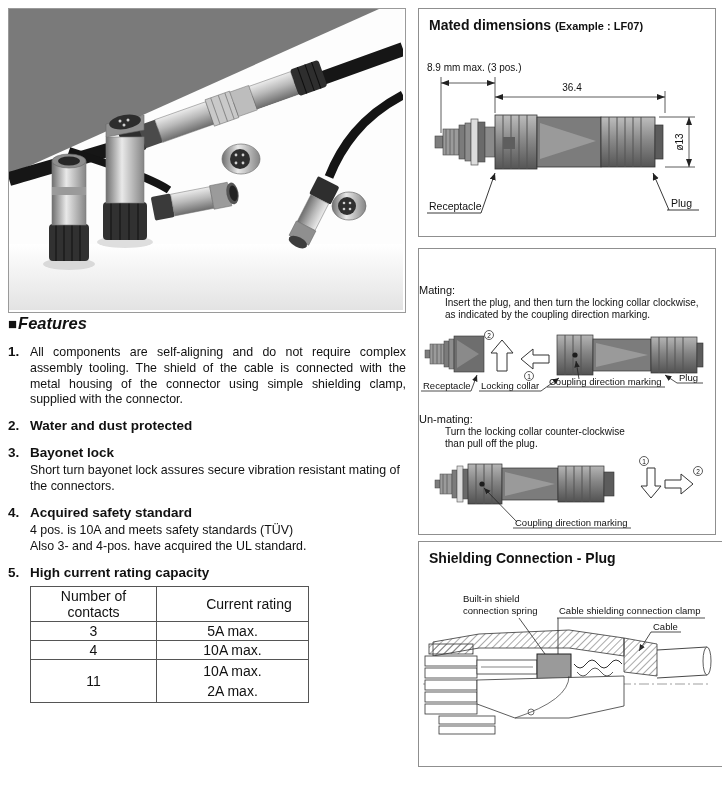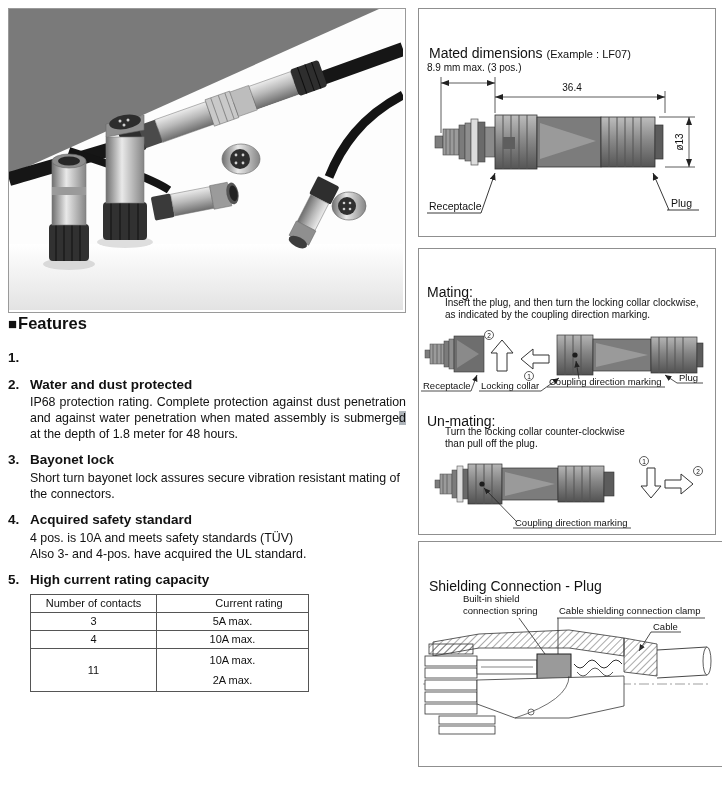--- a/index.html
+++ b/index.html
@@ -4,45 +4,45 @@
 <style>
   html,body{margin:0;padding:0;background:#fff;}
   .page{position:relative;width:722px;height:806px;background:#fff;
         font-family:"Liberation Sans",sans-serif;color:#111;overflow:hidden;}
   svg{font-family:"Liberation Sans",sans-serif;}
 
   
   .photo-box{position:absolute;left:8px;top:8px;width:396px;height:303px;
              border:1px solid #9a9a9a;background:#fff;}
   .features{position:absolute;left:8px;top:314px;width:398px;}
-  .features-heading{font-size:16.5px;font-weight:bold;letter-spacing:0px;margin:0 0 16px 0;}
+  .features-heading{font-size:16.5px;font-weight:bold;letter-spacing:0px;margin:0 0 10px 0;font-style:italic;}
   .features-heading .sq{font-size:15px;margin-right:1px;}
   .feat{display:flex;margin-bottom:9px;}
   .feat-num{width:22px;flex:none;font-weight:bold;font-size:13.5px;line-height:1.3;}
   .feat-main{flex:1;min-width:0;}
   .feat-title{font-weight:bold;font-size:13.5px;line-height:1.3;text-align:justify;}
   .feat-body{font-size:12.4px;line-height:1.27;text-align:justify;margin-top:2px;}
   .feat-body.nojust{text-align:left;}
   .hl{background:#aeb4ba;}
 
-  table.ratings{border-collapse:collapse;margin-top:5px;font-size:11px;}
+  table.ratings{border-collapse:collapse;margin-top:5px;font-size:14px;}
   table.ratings th,table.ratings td{border:1px solid #555;text-align:center;
      padding:1px 4px;height:15px;font-weight:normal;}
   table.ratings th{width:117px;}
   table.ratings th+th{width:110px;padding-left:37px;}
   td.dbl div{line-height:20px;}
 
   
   .rbox{position:absolute;left:418px;width:296px;border:1px solid #8f8f8f;background:#fff;}
-  .rbox-title{position:absolute;left:10px;top:8px;font-weight:normal;font-size:14px;white-space:nowrap;margin-top:28px;}
+  .rbox-title{position:absolute;left:10px;top:8px;font-weight:bold;font-size:14px;white-space:nowrap;}
   .rbox-title .sub{font-size:11px;}
   .b1{top:8px;height:227px;}
   .b2{top:248px;height:285px;}
   .b3{top:541px;height:224px;padding-left:41px;}
-  .b2 .mlabel{position:absolute;left:8px;font-size:14px;text-align:center;}
+  .b2 .mlabel{position:absolute;left:0;font-size:11px;text-align:center;}
   .b2 .mline{position:absolute;left:26px;font-size:10px;white-space:nowrap;}
   .absvg{position:absolute;left:0;}
 </style>
 </head>
 <body>
 
 <div class="page">
 
   <div class="photo-box">
     <svg width="394" height="301" viewBox="0 0 394 301">
@@ -147,28 +147,28 @@
       </g>
     </svg>
   </div>
 
   <div class="features">
     <div class="features-heading"><span class="sq">■</span><span>Features</span></div>
 
     <div class="feat">
       <div class="feat-num">1.</div>
       <div class="feat-main">
+        <div class="feat-body">All components are self-aligning and do not require complex assembly tooling. The shield of the cable is connected with the metal housing of the connector using simple shielding clamp, supplied with the connector.</div>
       </div>
     </div>
 
     <div class="feat">
       <div class="feat-num">2.</div>
       <div class="feat-main">
         <div class="feat-title">Water and dust protected</div>
-        <div class="feat-body"><span>IP68 protection rating. Complete protection against dust penetration and against water penetration when mated assembly is submerge</span><span class="hl">d</span><span> at the depth of 1.8 meter for 48 hours.</span></div>
       </div>
     </div>
 
     <div class="feat">
       <div class="feat-num">3.</div>
       <div class="feat-main">
         <div class="feat-title">Bayonet lock</div>
         <div class="feat-body nojust">Short turn bayonet lock assures secure vibration resistant mating of the connectors.</div>
       </div>
     </div>

